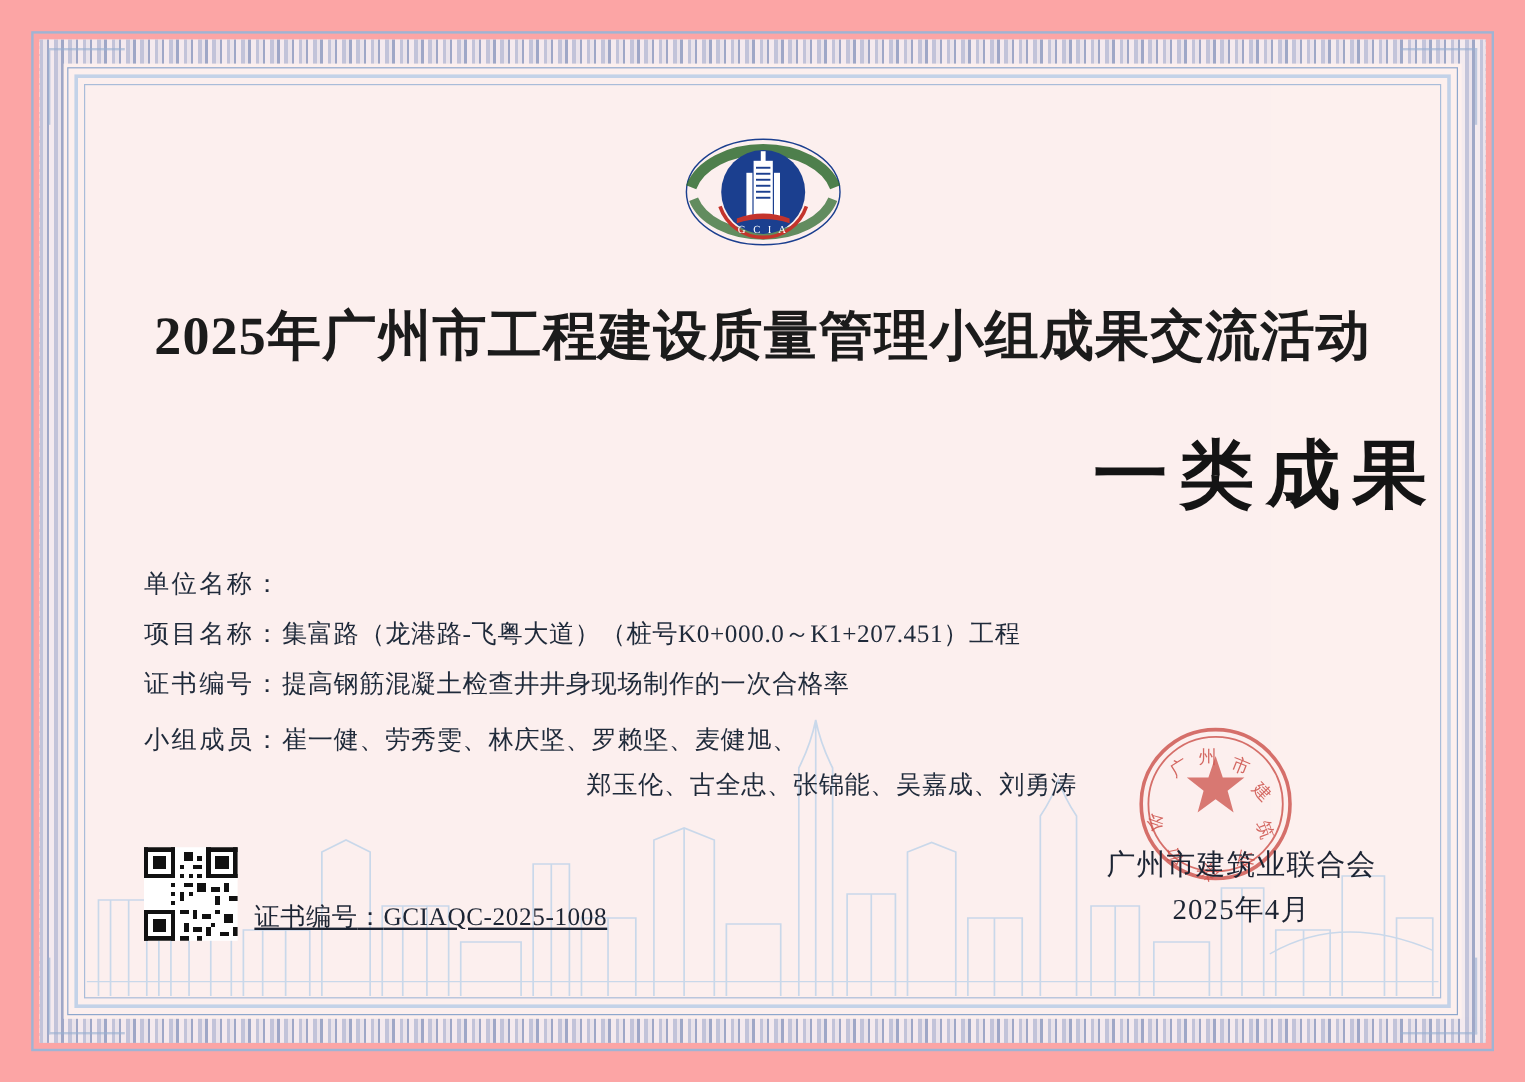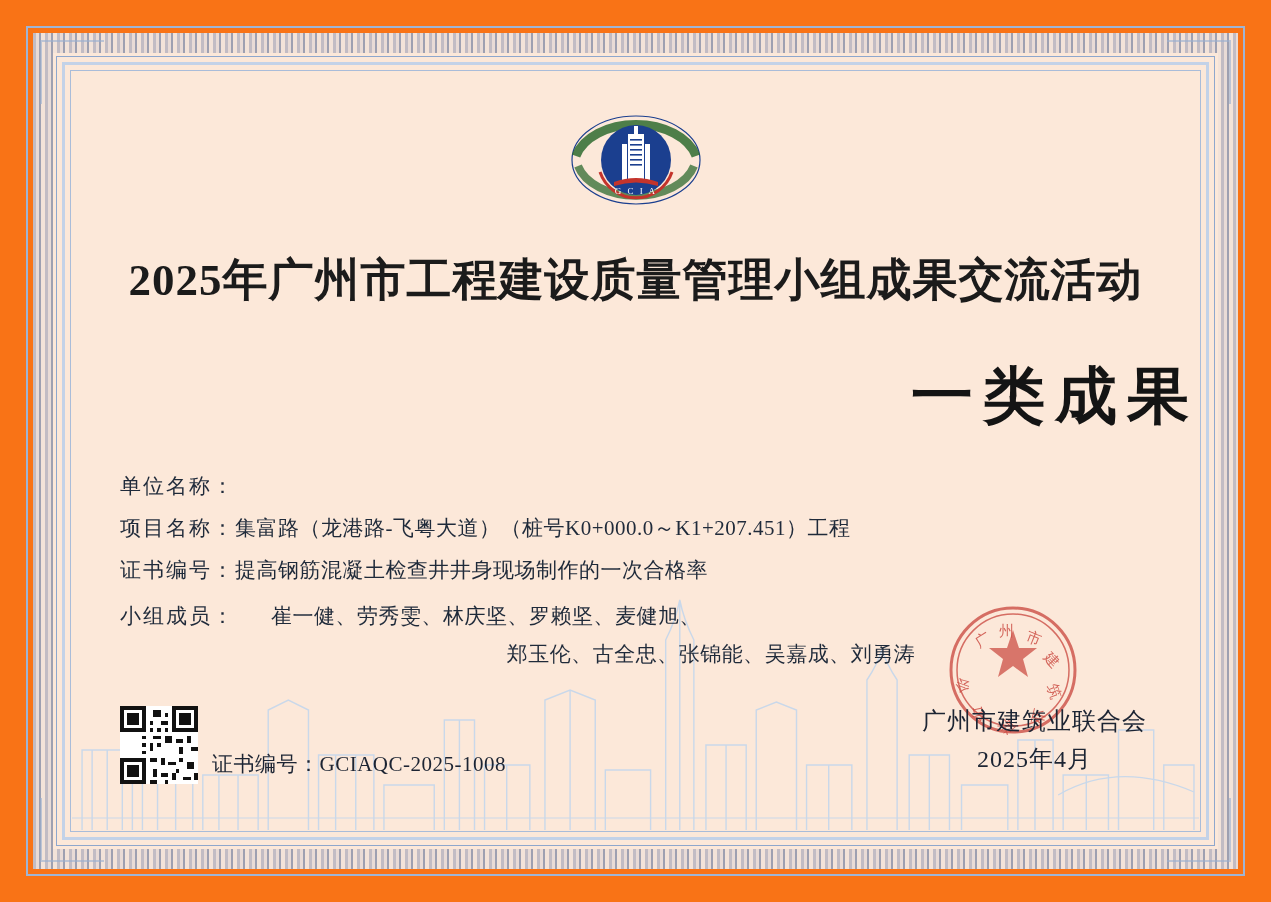--- a/index.html
+++ b/index.html
@@ -12,21 +12,21 @@
     height: 902px;
     font-family: "Liberation Sans", sans-serif;
     overflow: hidden;
   }
 
   
   .certificate {
     position: relative;
     width: 1271px;
     height: 902px;
-    background: #f97316;
+    background: #fca5a5;
     box-sizing: border-box;
   }
 
   
   .border-outer {
     position: absolute;
     left: 26px; top: 26px; right: 26px; bottom: 26px;
     border: 2px solid #9fb4d4;
     box-sizing: border-box;
   }
@@ -163,21 +163,21 @@
     flex: 0 0 auto;
     letter-spacing: 2px;
     white-space: nowrap;
   }
   .row .colon { margin: 0 2px 0 0; }
   .row .val {
     flex: 1 1 auto;
     letter-spacing: .5px;
   }
   .row.members { margin-top: 8px; }
-  .members-val { line-height: 38px; margin-left: 36px; }
+  .members-val { line-height: 38px; }
   .members-line2 { display: block; text-align: center; }
 
   
   .qr-wrap {
     position: absolute;
     left: 48px;
     bottom: 46px;
     display: flex;
     align-items: flex-end;
     gap: 14px;
@@ -186,20 +186,21 @@
     width: 78px;
     height: 78px;
   }
   .cert-no {
     font-family: "Liberation Serif", serif;
     font-size: 21px;
     color: #1c2433;
     letter-spacing: .5px;
     padding-bottom: 6px;
     white-space: nowrap;
+    text-decoration: underline;
   }
 
   
   .issuer {
     position: absolute;
     right: 52px;
     bottom: 52px;
     text-align: center;
     font-family: Liberation Serif, serif;
     color: #1c2433;

